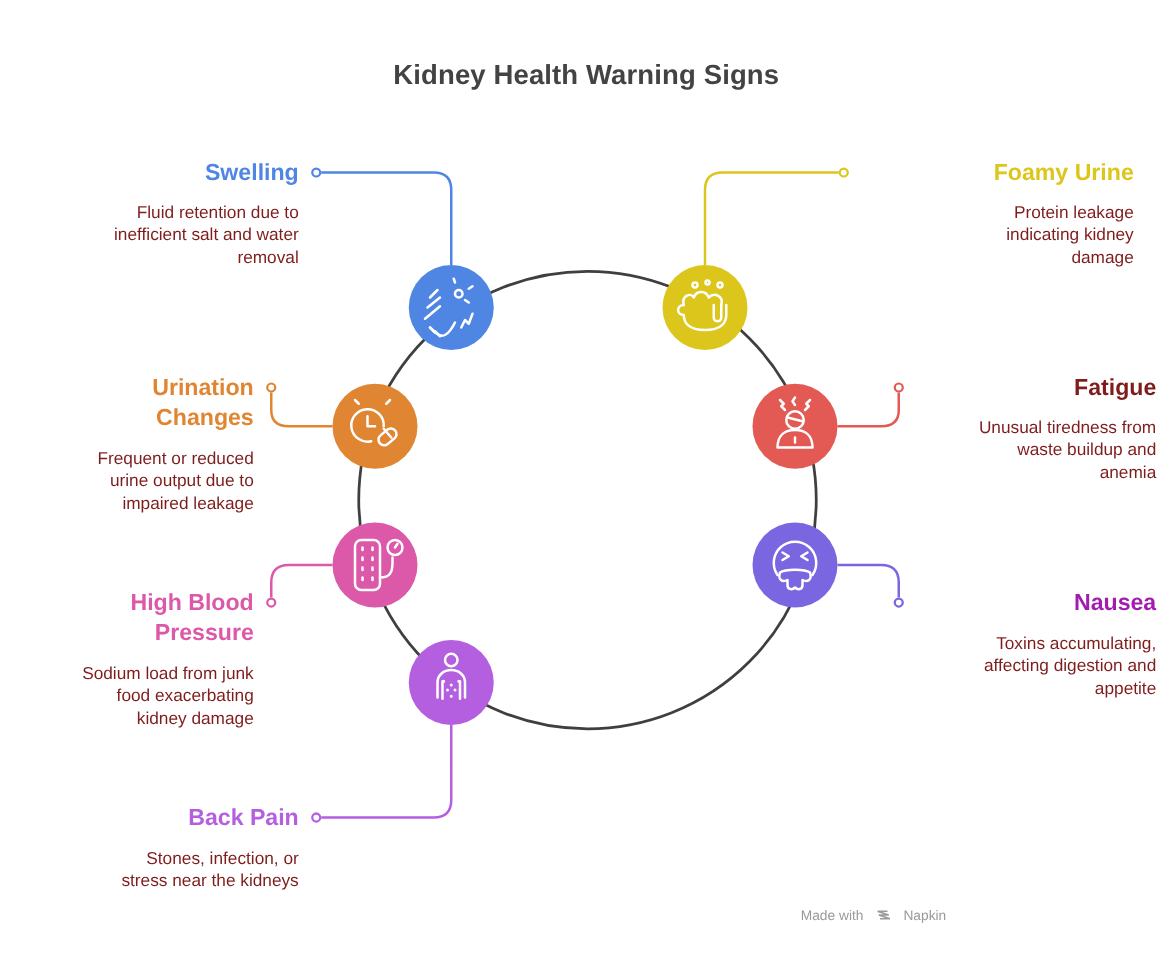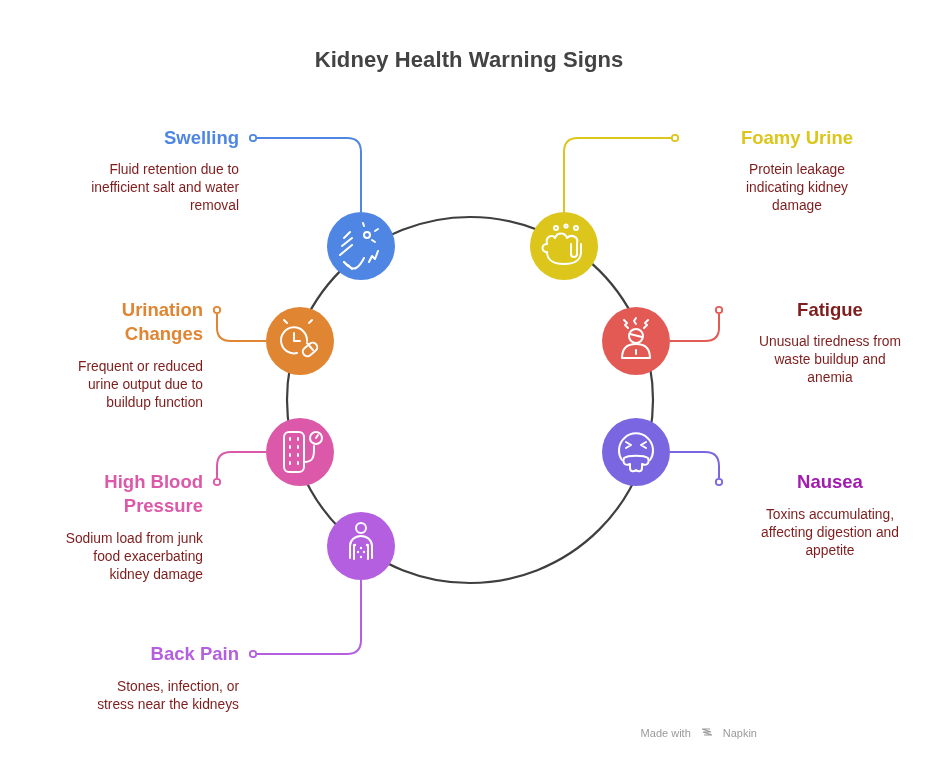--- a/index.html
+++ b/index.html
@@ -4,21 +4,21 @@
 <style>
   html, body { margin: 0; padding: 0; background: #ffffff; }
   body { width: 938px; height: 762px; position: relative; overflow: hidden;
          font-family: "Liberation Sans", "DejaVu Sans", sans-serif; }
   #stage { position: absolute; left: 0; top: 0; width: 779px; height: 762px; }
   .title { position: absolute; left: 0; width: 938px; top: 47px; text-align: center;
            font-size: 22px; font-weight: bold; color: #434343; letter-spacing: 0.1px; }
   .label { position: absolute; font-size: 18.5px; font-weight: bold; line-height: 24px; }
   .desc  { position: absolute; font-size: 13.8px; color: #7f1d1d; line-height: 18px; }
   .r { text-align: right; }
-  .l { text-align: center; }
+  .l { text-align: right; }
   .footer { position: absolute; right: 22px; top: 727px; font-size: 11px; color: #9a9a9a;
             display: flex; align-items: center; gap: 10px; }
   .footer svg { display: block; }
 </style>
 </head>
 <body>
 
 <div id="stage">
   <svg id="art" width="938" height="762" viewBox="0 0 938 762" style="position:absolute;left:0;top:0">
 
@@ -128,21 +128,21 @@
     <div>damage</div>
   </div>
 
   <div class="label r" style="left: 40px; width: 163px; top: 298px; color: rgb(224, 133, 50);">
     <div>Urination</div>
     <div>Changes</div>
   </div>
   <div class="desc r" style="left:20px;width:183px;top:358px;">
     <div>Frequent or reduced</div>
     <div>urine output due to</div>
-    <div>buildup function</div>
+    <div>impaired leakage</div>
   </div>
 
   <div class="label l" style="left: 735px; width: 190px; top: 298px; color: #7f1d1d;">Fatigue</div>
   <div class="desc l" style="left:735px;width:190px;top:333px;">
     <div>Unusual tiredness from</div>
     <div>waste buildup and</div>
     <div>anemia</div>
   </div>
 
   <div class="label r" style="left: 40px; width: 163px; top: 470px; color: rgb(220, 88, 168);">

